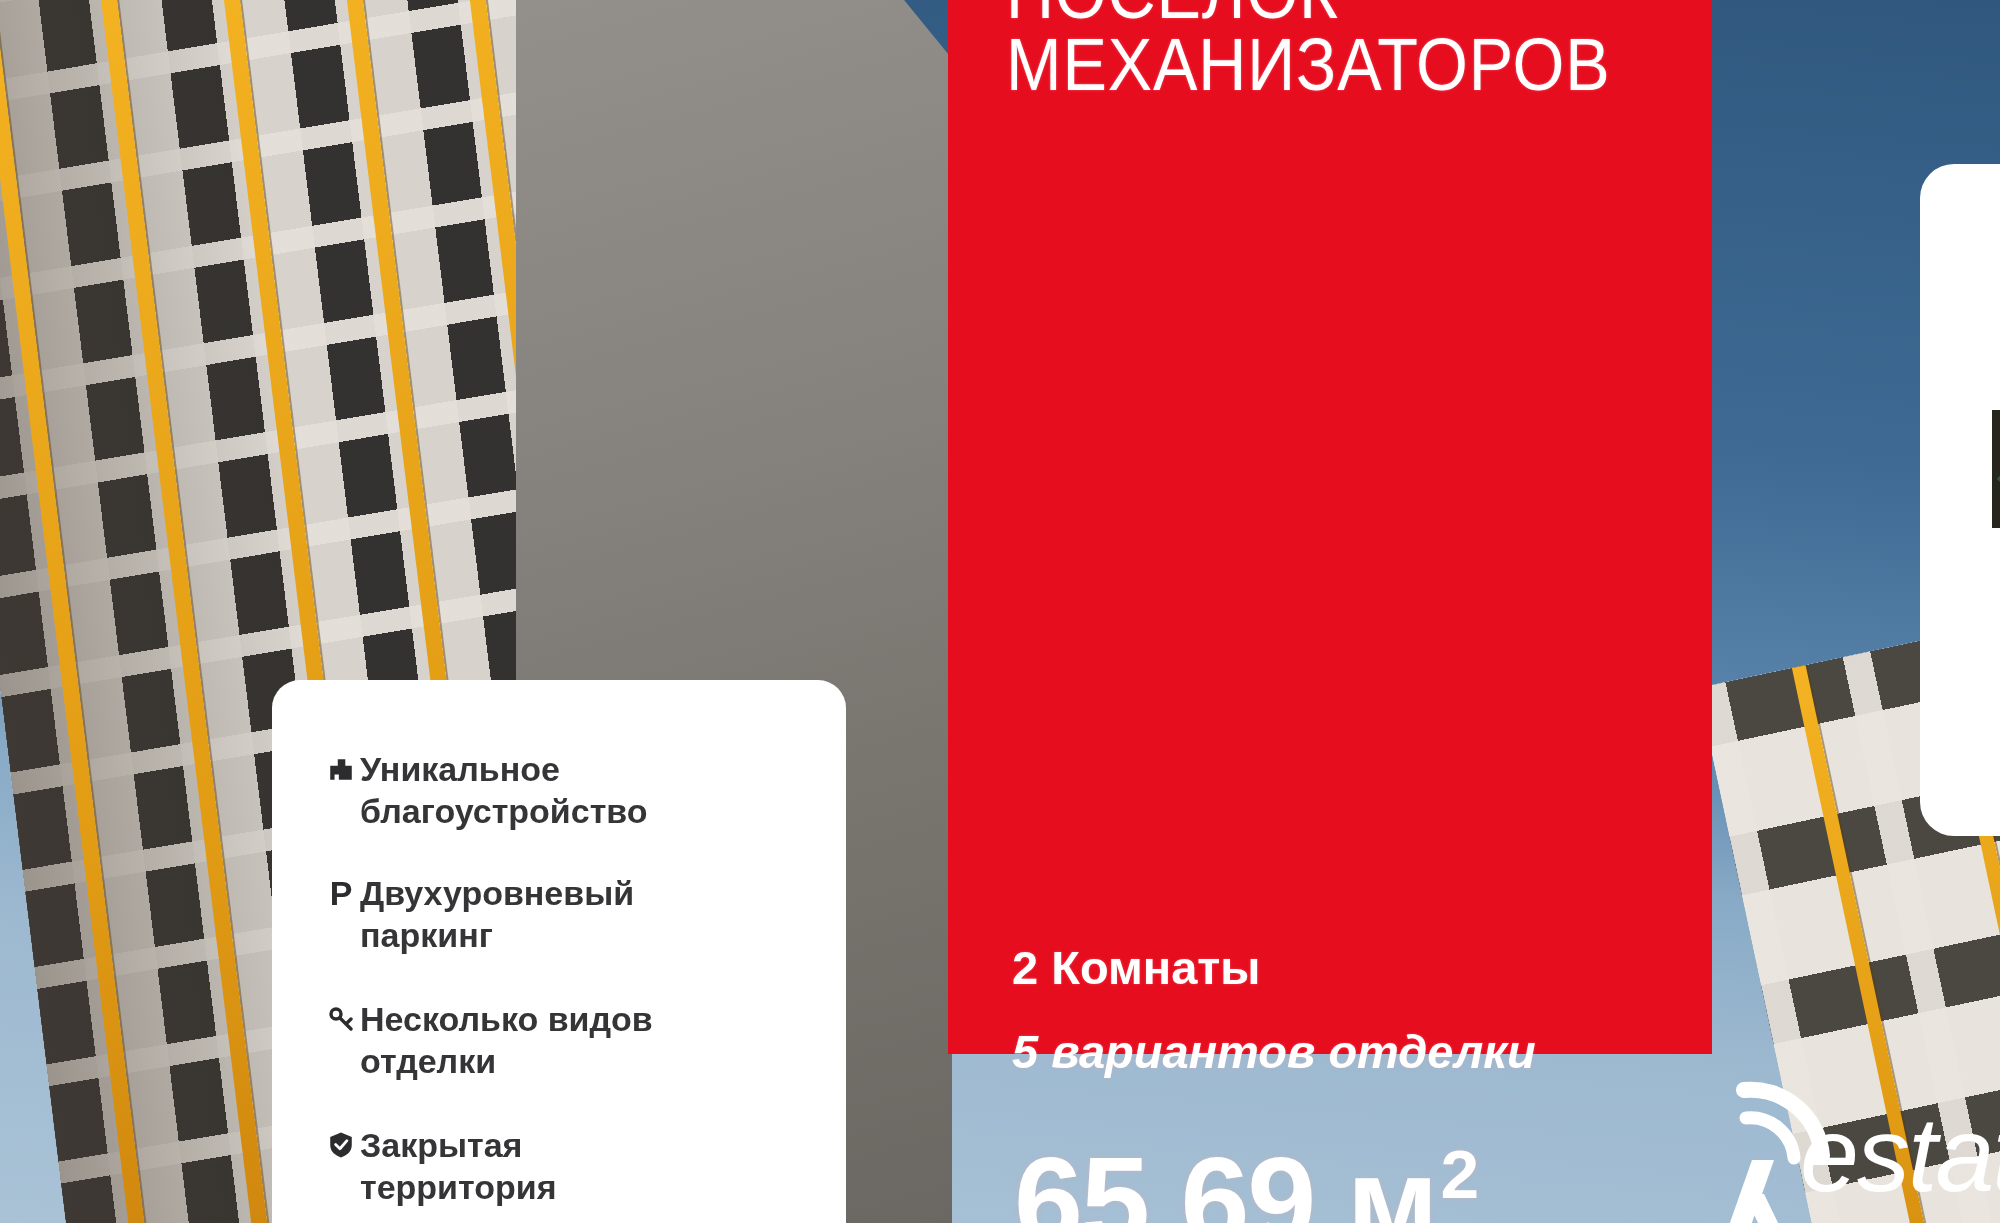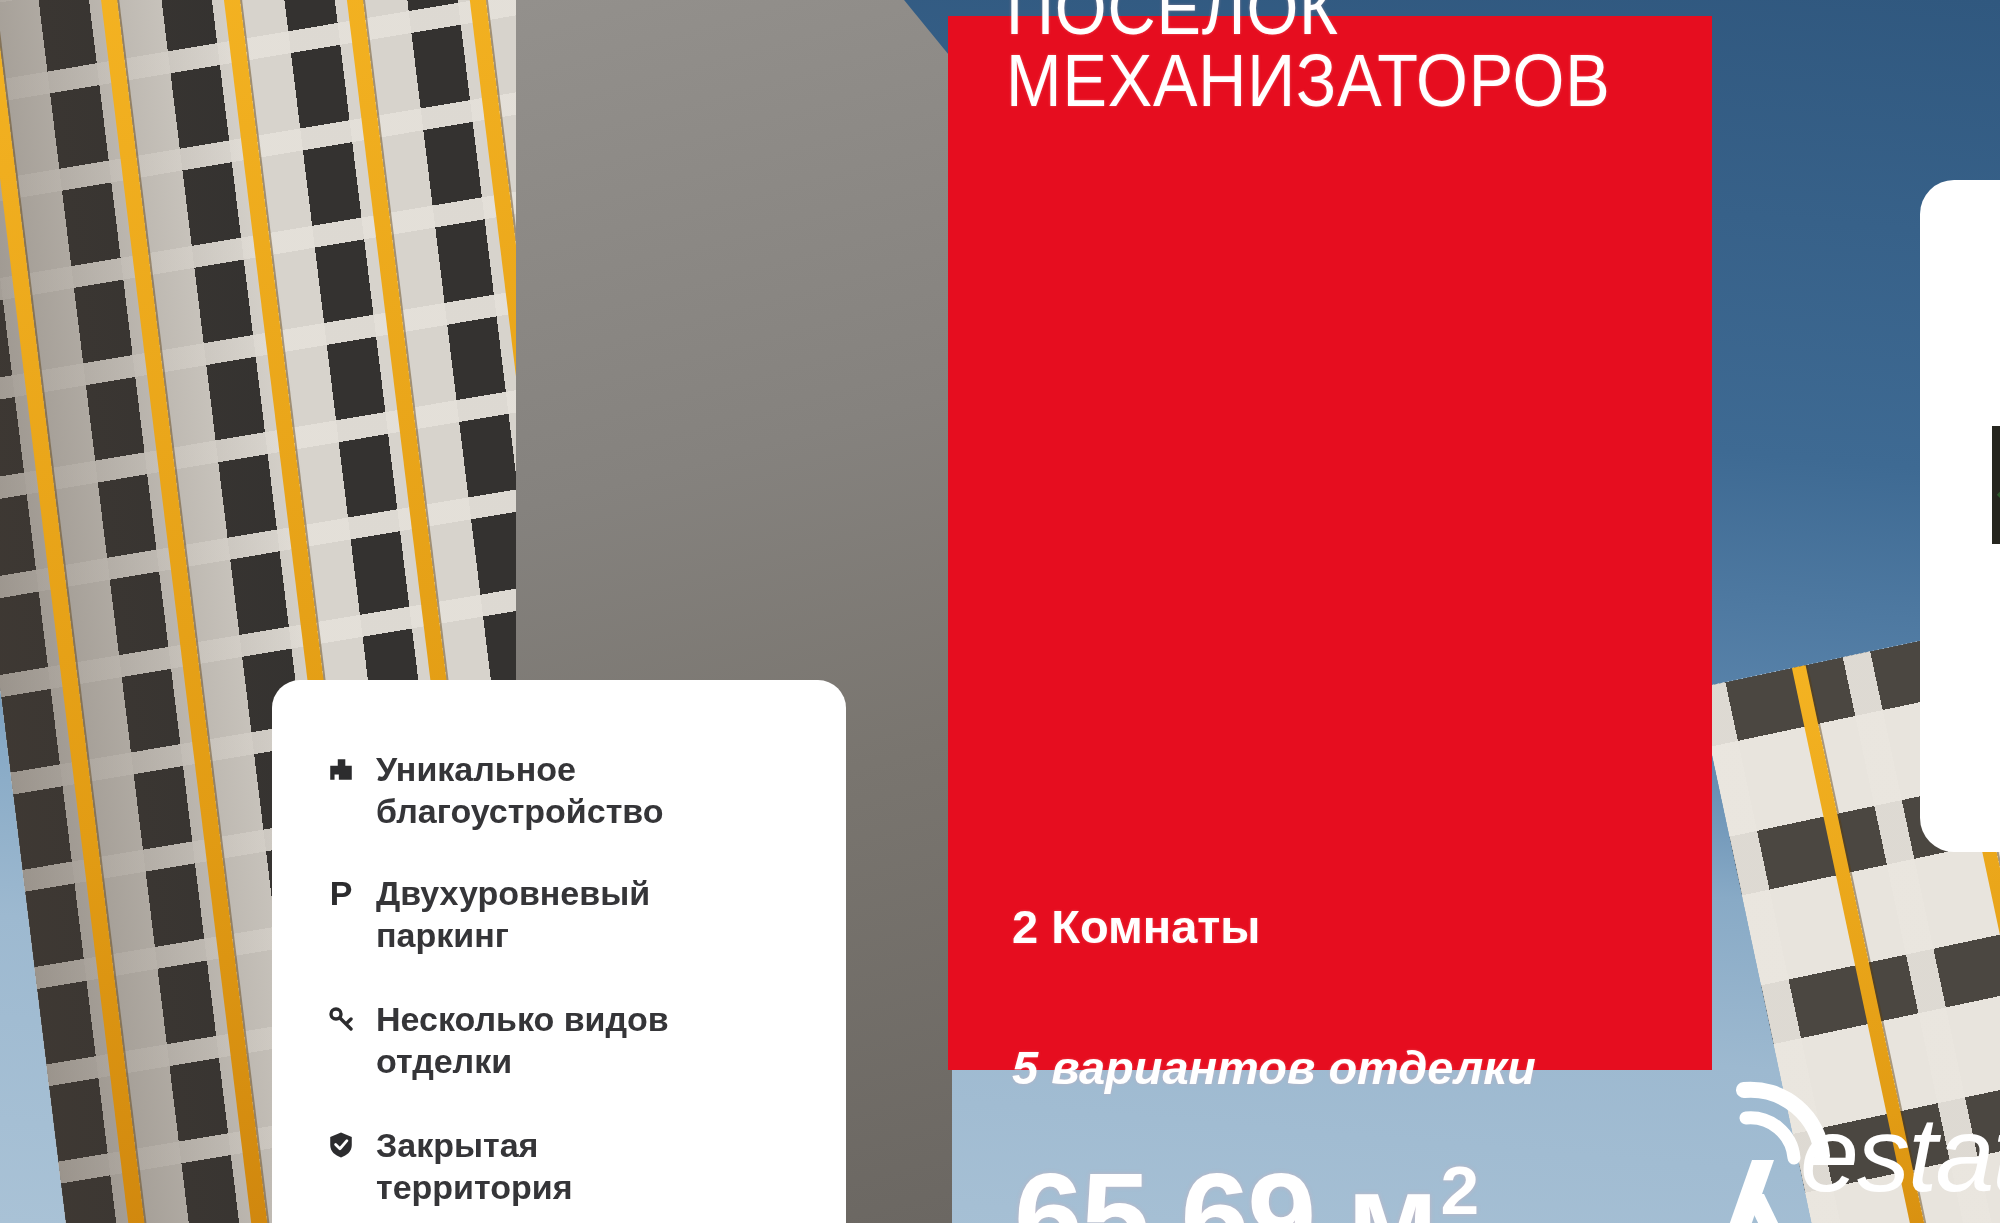--- a/index.html
+++ b/index.html
@@ -30,54 +30,54 @@
   .bldg-right{
     position:absolute; left:1698px; top:688px; width:560px; height:760px;
     transform:rotate(-12deg); transform-origin:0 0;
     background:
       repeating-linear-gradient(90deg, rgba(234,230,223,.92) 0 28px, rgba(234,230,223,0) 28px 148px),
       repeating-linear-gradient(180deg, #4b4741 0 60px, #e8e4dd 60px 152px);
   }
   .bldg-right .ys{width:14px;}
 
   
-  .panel{position:absolute; left:948px; top:0; width:764px; height:1054px; background:#e60d1f;margin-top:16px;}
+  .panel{position:absolute; left:948px; top:0; width:764px; height:1054px; background:#e60d1f;}
   .title-line{
     position:absolute; left:58px; color:#fff; font-size:74px; font-weight:400;
     letter-spacing:1px; white-space:nowrap; transform:scaleX(.9); transform-origin:0 0;
     text-shadow:0 0 3px rgba(255,180,180,.4);
   }
   .title-line.l1{top:-50px;}
   .title-line.l2{top:22px;}
   .panel-fact{
     position:absolute; left:64px; color:#fff; font-weight:600; font-size:47px;
     white-space:nowrap; text-shadow:0 0 3px rgba(255,170,170,.35);
   }
-  .fact-rooms{top:883px;}
+  .fact-rooms{top:940px;}
   .fact-finish{top:1024px;font-style:italic;}
   .area-line{
     position:absolute; left:66px; top:1130px; color:#fff; font-weight:700;
     font-size:124px; letter-spacing:-2px; white-space:nowrap;
     text-shadow:0 0 4px rgba(255,170,170,.35);
   }
   .area-line sup{font-size:56%; vertical-align:58%; margin-left:4px;}
 
   
   .plan-card{
     position:absolute; left:972px; top:164px; width:714px; height:672px;
     background:#fff; border-radius:34px;
   }
   .plan-svg{position:absolute; left:70px; top:240px;}
 
   
   .feat-card{
     position:absolute; left:272px; top:680px; width:574px; height:600px;
     background:#fff; border-radius:28px;
   }
-  .feat{position:absolute; left:50px; display:flex; gap:16px; align-items:flex-start;}
+  .feat{position:absolute; left:50px; display:flex; gap:0; align-items:flex-start;}
   .feat .ic{width:38px; height:38px; flex:0 0 38px; display:flex; align-items:center; justify-content:center; margin-top:2px;}
   .feat .txt{width:352px; font-size:34px; line-height:42px; font-weight:700; color:#353538;}
   .p-letter{font-size:34px; font-weight:900; color:#2c2c2e; line-height:1;}
 
   
   .logo{position:absolute; left:1688px; top:1072px; width:330px; height:160px; color:#fff;}
   .logo svg{position:absolute; left:0; top:0; overflow:visible;}
   .logo .estate{
     position:absolute; left:112px; top:22px; font-size:106px; font-style:italic;
     font-weight:400; letter-spacing:-2px; white-space:nowrap;

